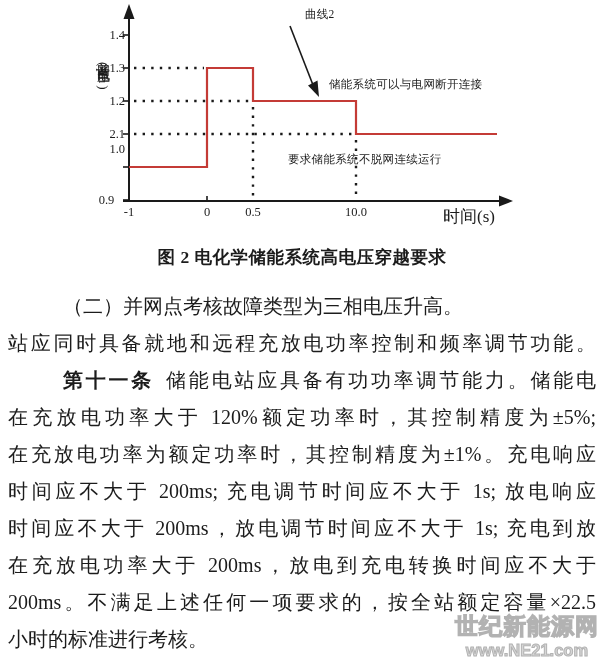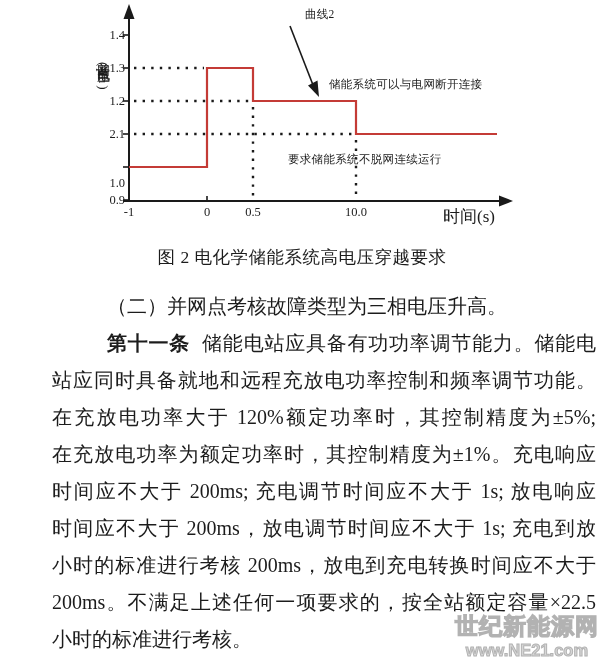--- a/index.html
+++ b/index.html
@@ -17,25 +17,25 @@
           font-size:13px;letter-spacing:2px;}
   .xlabel{position:absolute;left:440px;top:205px;width:58px;text-align:center;font-size:17px;}
   .ann{position:absolute;font-size:11.5px;line-height:14px;white-space:nowrap;letter-spacing:.3px;}
   .ann.curve{left:262px;top:7px;padding-left:43px;}
   .ann.disc{left:329px;top:77px;}
   .ann.stayl{left:288px;top:152px;}
   .ann.stayr{left:359px;top:152px;}
 
   
   .caption{position:absolute;left:0;top:244px;width:604px;text-align:center;
-           font-weight:normal;font-size:17.5px;line-height:26px;letter-spacing:.5px;}
+           font-weight:bold;font-size:17.5px;line-height:26px;letter-spacing:.5px;}
 
   
   .textblock{position:absolute;left:8px;top:288px;width:588px;font-size:20px;}
-  .line{line-height:37px;height:37px;white-space:nowrap;margin-left:44px;}
+  .line{line-height:37px;height:37px;white-space:nowrap;}
   .line.just{white-space:normal;text-align:justify;text-align-last:justify;}
   .indent{text-indent:55px;}
   .bold{font-weight:bold;}
   .rest{margin-left:12px;}
 
   
   .watermark{position:absolute;right:1px;top:612px;width:152px;text-align:center;
              font-family:"Liberation Sans","DejaVu Sans",sans-serif;}
   .wm1{font-size:23px;font-weight:bold;color:#d6d6d6;-webkit-text-stroke:1.2px #b2b2b2;
        letter-spacing:1px;line-height:28px;}
@@ -63,22 +63,22 @@
         <line x1="134" y1="68" x2="204" y2="68" stroke="#1a1a1a" stroke-width="2.4" stroke-dasharray="2.4 6.2"></line>
         <line x1="134" y1="101" x2="250" y2="101" stroke="#1a1a1a" stroke-width="2.4" stroke-dasharray="2.4 6.2"></line>
         <line x1="134" y1="134" x2="353" y2="134" stroke="#1a1a1a" stroke-width="2.4" stroke-dasharray="2.4 6.2"></line>
         <line x1="253" y1="107" x2="253" y2="198" stroke="#1a1a1a" stroke-width="2.4" stroke-dasharray="2.4 6.2"></line>
         <line x1="356" y1="140" x2="356" y2="198" stroke="#1a1a1a" stroke-width="2.4" stroke-dasharray="2.4 6.2"></line>
         <path d="M 129 167 H 207 V 68 H 253 V 101 H 356 V 134 H 497 V 134" fill="none" stroke="#c43b36" stroke-width="2.2"></path>
         <line x1="290" y1="26" x2="313" y2="85" stroke="#1a1a1a" stroke-width="1.6"></line>
         <polygon points="319,97 308,85.5 317.5,80.5" fill="#1a1a1a"></polygon>
       </svg>
     <div id="tick-layer">
-        <span class="ytick" style="left: 88px; top: 193px;">0.9</span>
-        <span class="ytick" style="left: 88px; top: 176px;">1.0</span>
+        <span class="ytick" style="left: 88px; top: 193px; text-align: center;">0.9</span>
+        <span class="ytick" style="left: 88px; top: 142px;">1.0</span>
         <span class="ytick" style="left: 88px; top: 127px;">2.1</span>
         <span class="ytick" style="left: 88px; top: 94px;">1.2</span>
         <span class="ytick" style="left: 88px; top: 61px;">1.3</span>
         <span class="ytick" style="left: 88px; top: 28px;">1.4</span>
         <span class="xtick" style="left: 107px; top: 205px;">-1</span>
         <span class="xtick" style="left: 185px; top: 205px;">0</span>
         <span class="xtick" style="left: 231px; top: 205px;">0.5</span>
         <span class="xtick" style="left: 334px; top: 205px;">10.0</span>
       </div>
     <span class="ylabel">并网点电压(pu)</span>
@@ -86,27 +86,27 @@
     <span class="ann curve">曲线2</span>
     <span class="ann disc">储能系统可以与电网断开连接</span>
     <span class="ann stayl">要求储能系统</span>
     <span class="ann stayr">不脱网连续运行</span>
   </div>
 
   <div class="caption">图 2 电化学储能系统高电压穿越要求</div>
 
   <div class="textblock">
     <div class="line indent">（二）并网点考核故障类型为三相电压升高。</div>
+    <div class="line just">站应同时具备就地和远程充放电功率控制和频率调节功能。</div>
     <div class="line indent just"><span class="bold">第十一条</span><span class="rest">储能电站应具备有功功率调节能力。储能电</span></div>
-    <div class="line just">站应同时具备就地和远程充放电功率控制和频率调节功能。</div>
     <div class="line just">在充放电功率大于 120%额定功率时，其控制精度为±5%;</div>
     <div class="line just">在充放电功率为额定功率时，其控制精度为±1%。充电响应</div>
     <div class="line just">时间应不大于 200ms; 充电调节时间应不大于 1s; 放电响应</div>
     <div class="line just">时间应不大于 200ms，放电调节时间应不大于 1s; 充电到放</div>
-    <div class="line just">小时的标准进行考核 200ms，放电到充电转换时间应不大于</div>
+    <div class="line just">在充放电功率大于 200ms，放电到充电转换时间应不大于</div>
     <div class="line just">200ms。不满足上述任何一项要求的，按全站额定容量×22.5</div>
     <div class="line">小时的标准进行考核。</div>
   </div>
 
   <div class="watermark">
     <div class="wm1">世纪新能源网</div>
     <div class="wm2">www.NE21.com</div>
   </div>
 
 </div>

